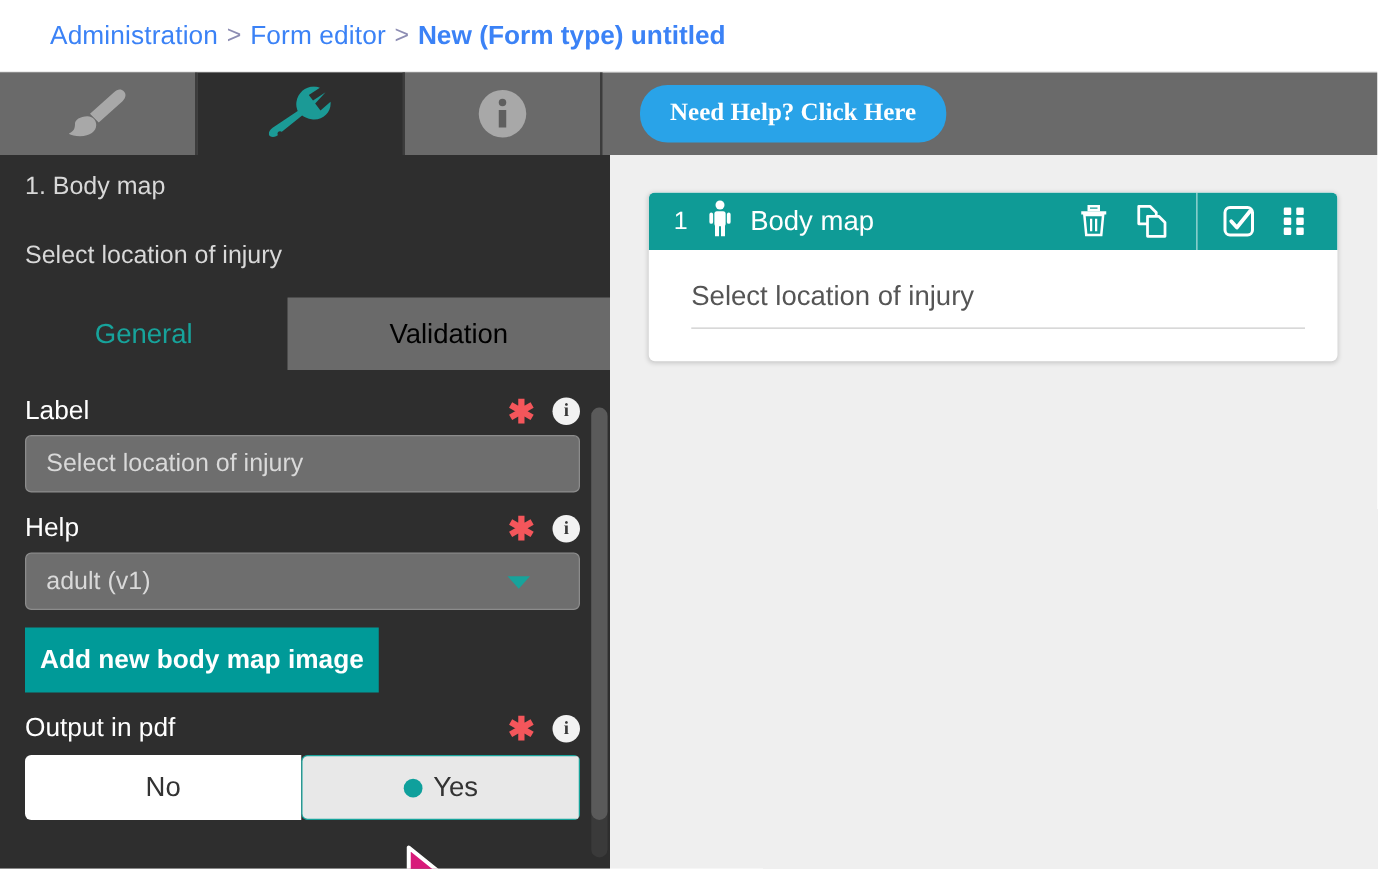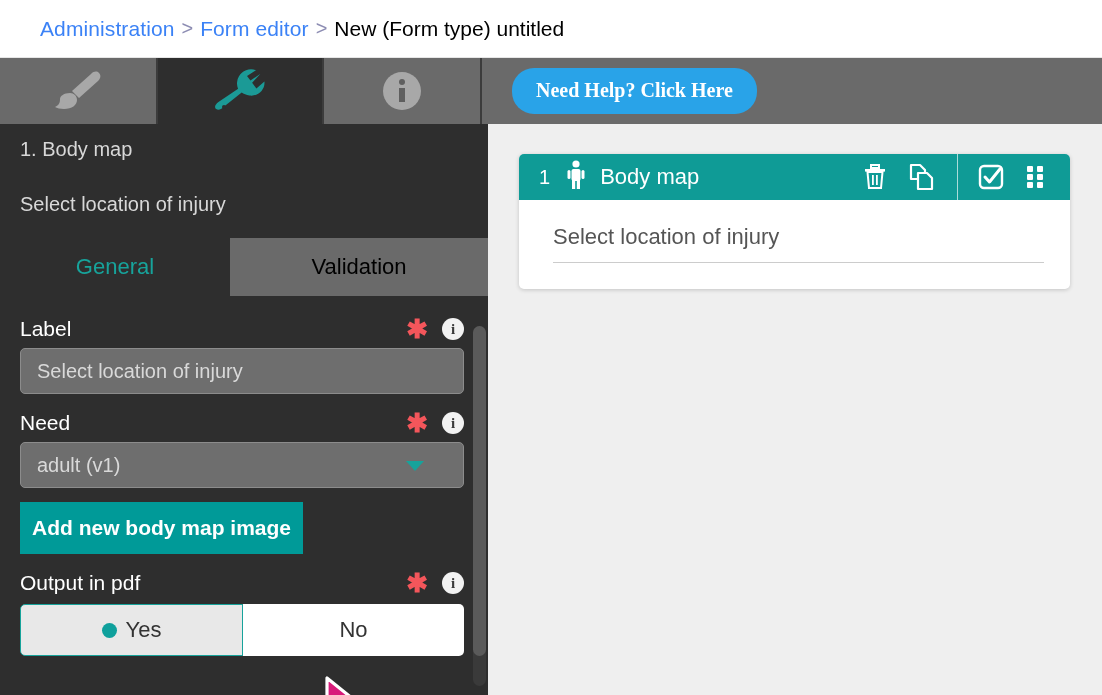--- a/index.html
+++ b/index.html
@@ -23,23 +23,23 @@
     color: #3b82f6;
     font-size: 21px;
     letter-spacing: .1px;
   }
   .crumb-sep {
     color: #8d8db3;
     font-size: 20px;
     margin: 0 7px;
   }
   .crumb-current {
-    color: #000000;
+    color: #3b82f6;
     font-size: 21px;
-    font-weight: normal;
+    font-weight: bold;
   }
 
   
   #toolbar {
     height: 66px;
     background: #6a6a6a;
     display: flex;
     align-items: stretch;
     position: relative;
   }
@@ -357,46 +357,46 @@
       
       <div class="field-row">
         <span class="field-label">Label</span>
         <span class="req-asterisk">✱</span>
         <span class="info-icon">i</span>
       </div>
       <input class="text-input" type="text" value="Select location of injury" style="">
 
       
       <div class="field-row" style="margin-top:16px">
-        <span class="field-label">Need</span>
+        <span class="field-label">Help</span>
         <span class="req-asterisk">✱</span>
         <span class="info-icon">i</span>
       </div>
       <div class="select-wrap">
         <input class="text-input" type="text" readonly="" value="adult (v1)" style="">
         <span class="select-caret"></span>
       </div>
 
       
       <button id="add-image-button">Add new body map image</button>
 
       
       <div class="field-row" style="margin-top:16px">
         <span class="field-label">Output in pdf</span>
         <span class="req-asterisk">✱</span>
         <span class="info-icon">i</span>
       </div>
 
       <div id="yes-no-toggle">
+        <div class="toggle-option">
+          <span>No</span>
+        </div>
         <div class="toggle-option selected">
           <span class="radio-dot"></span>
           <span>Yes</span>
-        </div>
-        <div class="toggle-option">
-          <span>No</span>
         </div>
       </div>
 
       <div id="panel-scrollbar">
         <div id="panel-scroll-thumb"></div>
       </div>
     </div>
 
     <div id="mouse-cursor">
       <svg width="44" height="50" viewBox="0 0 44 50">

